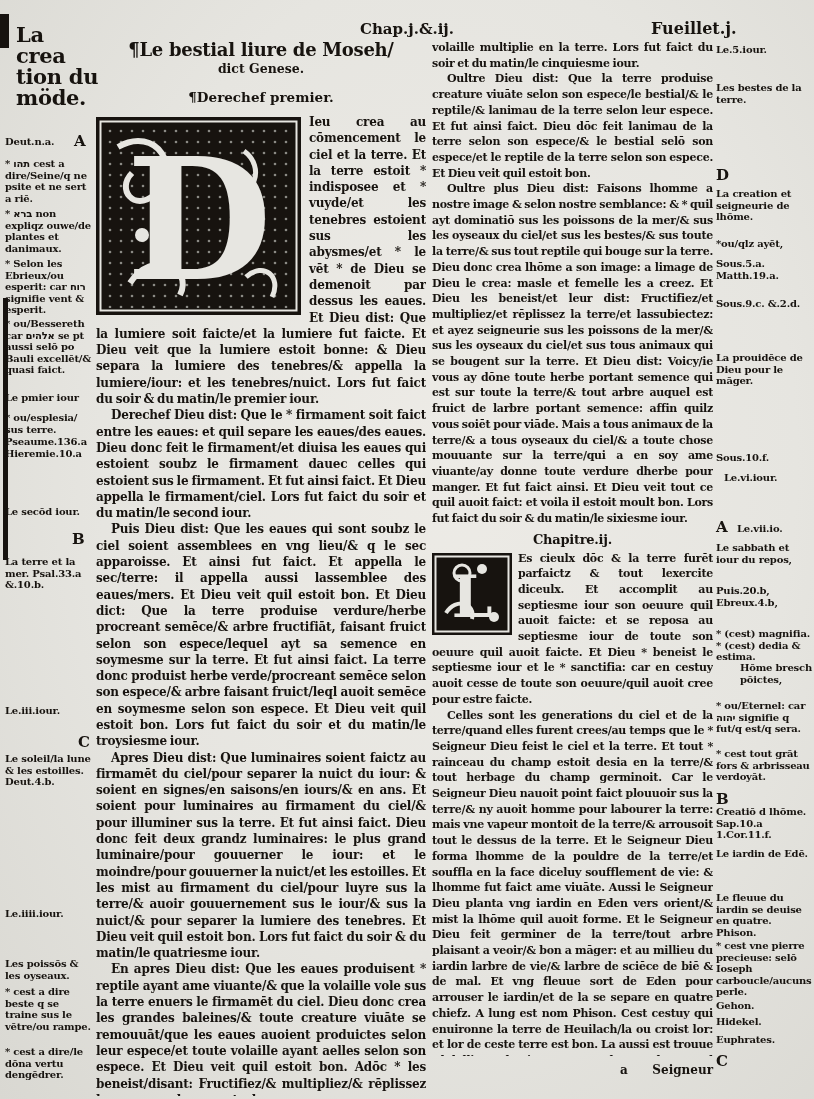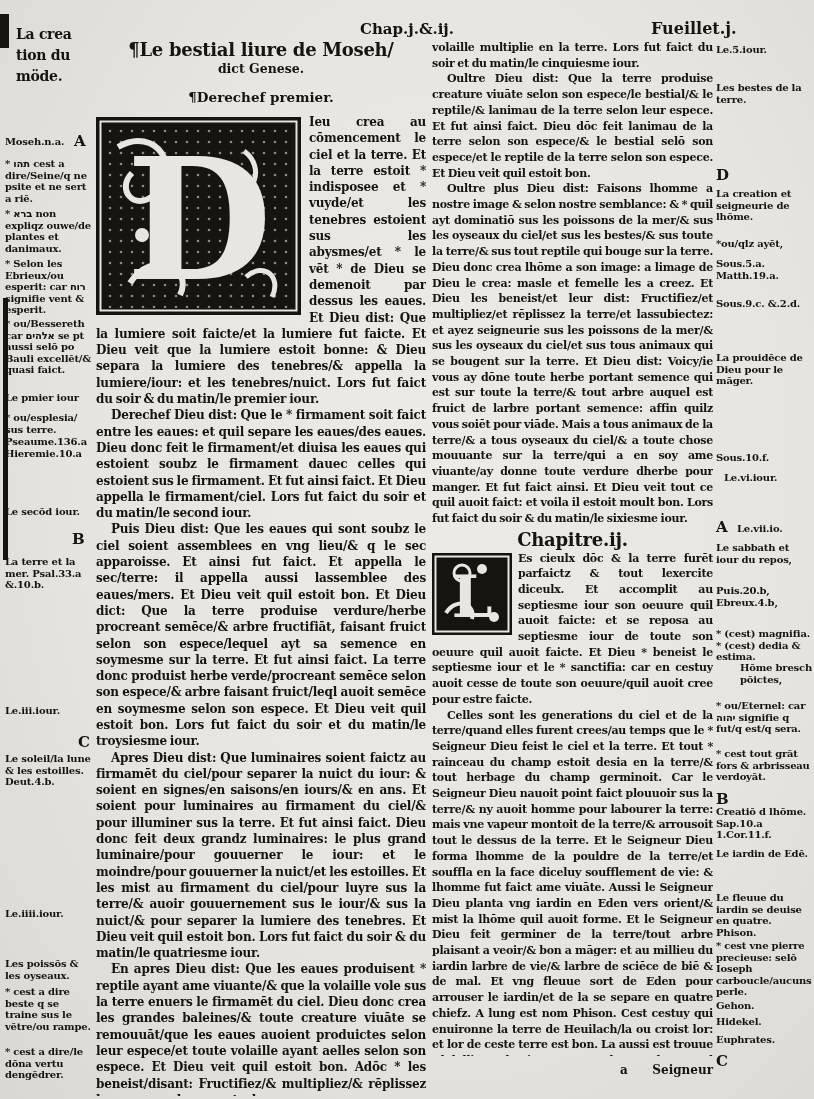--- a/index.html
+++ b/index.html
@@ -1,35 +1,35 @@
 <!DOCTYPE html>
 <html><head>
 <meta charset="utf-8">
 <style>
   html,body{margin:0;padding:0;background:#b9b8b3;}
   .page{position:relative;width:814px;height:1099px;overflow:hidden;
         background:radial-gradient(ellipse at 55% 42%, #edebe6 0%, #e6e5e0 55%, #d9d8d2 100%);
         font-family:"DejaVu Serif","Liberation Serif",serif;color:#17130f;}
-  .hdr-left{position:absolute;left:16px;top:24px;width:84px;font-size:14px;font-weight:700;
+  .hdr-left{position:absolute;left:16px;top:24px;width:84px;font-size:21px;font-weight:700;
         line-height:21px;letter-spacing:-0.3px;}
   .hdr-center{position:absolute;left:0;top:20px;width:814px;text-align:center;
         font-size:15px;font-weight:700;}
   .hdr-right{position:absolute;left:651px;top:19px;font-size:16px;font-weight:700;}
   .col1{position:absolute;left:96px;top:40px;width:330px;height:1056px;overflow:hidden;}
   .t1{text-align:center;font-size:18px;font-weight:700;line-height:20px;letter-spacing:-0.3px;}
   .t2{text-align:center;font-size:12.5px;font-weight:700;margin-top:1px;}
   .chap{text-align:center;font-size:13.5px;font-weight:700;margin:13px 0 9px;}
   .body1{font-size:12px;line-height:16.3px;font-weight:700;text-align:justify;
         letter-spacing:-0.2px;word-spacing:-1px;}
   .body2{font-size:11px;line-height:15.7px;font-weight:700;text-align:justify;
         letter-spacing:-0.25px;word-spacing:-0.8px;}
   p.para{margin:0;text-indent:15px;}
   p.para.first{text-indent:0;}
   .col2{position:absolute;left:432px;top:40px;width:281px;height:1016px;overflow:hidden;}
-  .chap2{text-align:center;font-size:18px;font-weight:700;margin:5px 0 3px;}
+  .chap2{text-align:center;font-size:13px;font-weight:700;margin:5px 0 3px;}
   .initial-d{float:left;margin:3px 8px 2px 0;}
   .initial-l{float:left;margin:2px 6px 0 0;}
   .mnote{position:absolute;font-size:10px;line-height:11.6px;font-weight:700;
         letter-spacing:-0.2px;font-family:"DejaVu Serif","DejaVu Sans",serif;}
   .mnote.cap{font-size:15px;line-height:15px;}
   .sigrow{position:absolute;left:432px;top:1063px;width:281px;display:flex;
         font-size:12px;font-weight:700;}
   .sigrow .sig{margin-left:188px;}
   .sigrow .cw{margin-left:auto;}
   .artifact{position:absolute;background:#17130f;}
@@ -100,21 +100,21 @@
 
     </div>
   </div>
 
   <div class="sigrow">
     <span class="sig">a</span>
     <span class="cw">Seigneur</span>
   </div>
 
 <div class="mnote cap" style="top: 134px; left: 74px; width: 18px;">A</div>
-    <div class="mnote" style="top: 136px; left: 5px; width: 88px;">Moseh.n.a.</div>
+    <div class="mnote" style="top: 136px; left: 5px; width: 88px;">Deut.n.a.</div>
     <div class="mnote" style="top: 208px; left: 5px; width: 88px;">* ברא non expliqz ouwe/de plantes et danimaux.</div>
     <div class="mnote" style="top: 158px; left: 5px; width: 88px;">* תהו cest a dire/Seine/q ne psite et ne sert a riē.</div>
     <div class="mnote" style="top: 258px; left: 5px; width: 88px;">* Selon les Ebrieux/ou esperit: car רוח signifie vent &amp; esperit.</div>
     <div class="mnote" style="top: 318px; left: 5px; width: 88px;">* ou/Bessereth car אלהים se pt aussi selō po Bauli excellēt/&amp; quasi faict.</div>
     <div class="mnote" style="top: 392px; left: 5px; width: 88px;">Le pmier iour</div>
     <div class="mnote" style="top: 412px; left: 5px; width: 88px;">* ou/esplesia/ sus terre.</div>
     <div class="mnote" style="top: 436px; left: 5px; width: 88px;">Pseaume.136.a Hieremie.10.a</div>
     <div class="mnote" style="top: 506px; left: 5px; width: 88px;">Le secōd iour.</div>
     <div class="mnote cap" style="top: 532px; left: 72px; width: 18px;">B</div>
     <div class="mnote" style="top: 556px; left: 5px; width: 88px;">La terre et la mer. Psal.33.a &amp;.10.b.</div>

